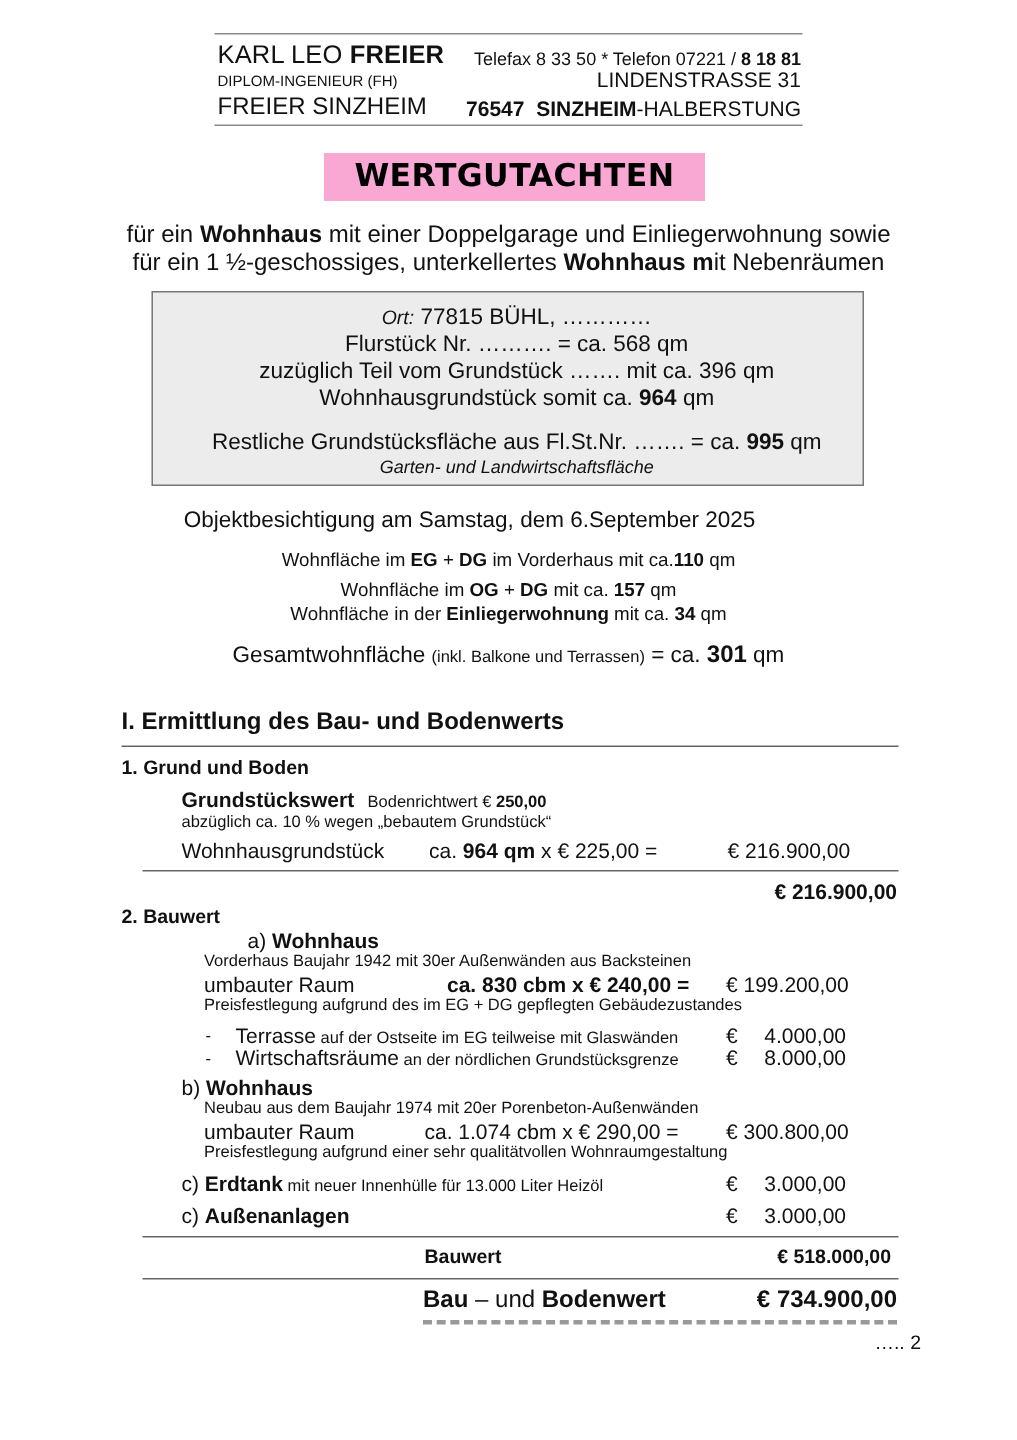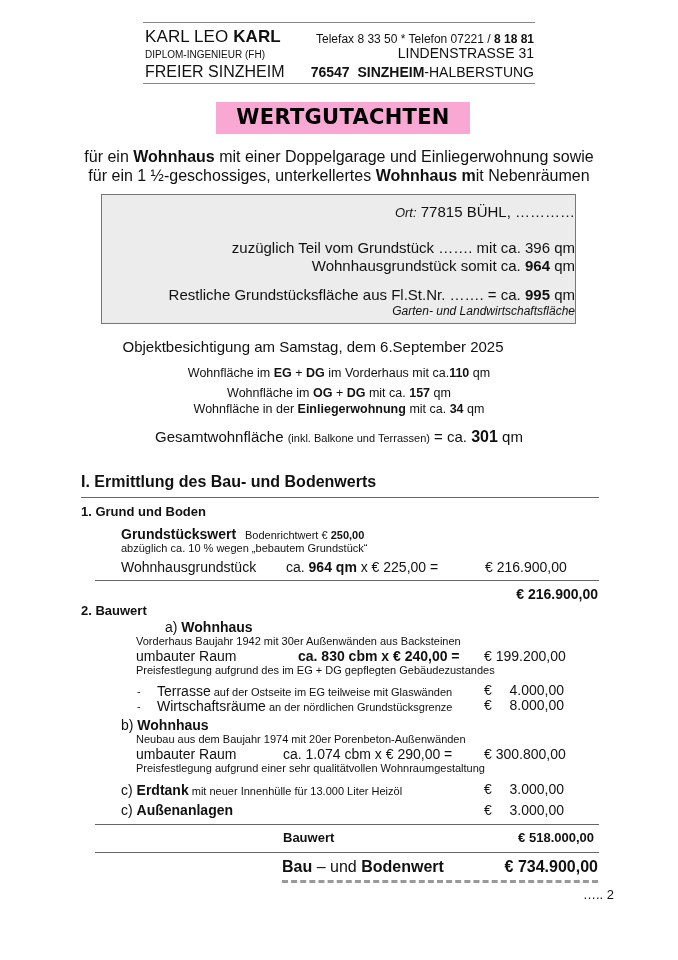--- a/index.html
+++ b/index.html
@@ -27,61 +27,62 @@
     letter-spacing: 0.3px; color: #000;
   }
 
   .center { text-align: center; }
   .intro { font-size: 16px; line-height: 19px; }
 
   .info-box {
     position: absolute; left: 101px; top: 194px; width: 475px; height: 130px;
     background: #ececec; border: 1.5px solid #777; box-sizing: border-box;
   }
-  .info-box .line { position: absolute; left: 0; right: 0; text-align: right; white-space: nowrap; padding-left: 12px; }
+  .info-box .line { position: absolute; left: 0; right: 0; text-align: center; white-space: nowrap; padding-left: 12px; }
 
   .s15 { font-size: 15px; }
   .s13 { font-size: 13px; }
   .s12 { font-size: 12px; }
   .s11 { font-size: 11px; }
   .s14 { font-size: 14px; }
   .s16 { font-size: 16px; }
   .it { font-style: italic; }
 
   .right { text-align: right; }
   .dashes {
     position: absolute; left: 282px; top: 880px; width: 316px; height: 0;
     border-top: 3px dashed #999;
   }
 </style>
 </head>
 <body>
 
 <div class="hr" style="left:143px; top:22px; width:392px; border-top-color:#888;"></div>
 
-<div class="abs lh-big" style="left:145px; top:27px;"><span>KARL LEO </span><b>KARL</b></div>
+<div class="abs lh-big" style="left:145px; top:27px;"><span>KARL LEO </span><b>FREIER</b></div>
 <div class="abs lh-mid" style="right:144px; top:32px;"><span>Telefax 8 33 50 * Telefon 07221 / </span><b>8 18 81</b></div>
 
 <div class="abs lh-small" style="left:145px; top:49px;">DIPLOM-INGENIEUR (FH)</div>
 <div class="abs" style="right:144px; top:45px; font-size:14px;">LINDENSTRASSE 31</div>
 
 <div class="abs" style="left:145px; top:63px; font-size:16px;">FREIER SINZHEIM</div>
 <div class="abs" style="right:144px; top:64px; font-size:14px;"><b>76547</b>&nbsp;&nbsp;<b>SINZHEIM</b><span>-HALBERSTUNG</span></div>
 
 <div class="hr" style="left:143px; top:83px; width:392px; border-top-color:#888;"></div>
 
 <div class="title-box">
   <div class="title-text">WERTGUTACHTEN</div>
 </div>
 
 <div class="abs center intro" style="left:0; width:678px; top:147px;"><span>für ein </span><b>Wohnhaus</b><span> mit einer Doppelgarage und Einliegerwohnung sowie</span></div>
 <div class="abs center intro" style="left:0; width:678px; top:166px;"><span>für ein 1 ½-geschossiges, unterkellertes </span><b>Wohnhaus m</b><span>it Nebenräumen</span></div>
 
 <div class="info-box">
   <div class="line s15" style="top:8px;"><span class="it s13">Ort:</span><span> 77815 BÜHL, …………</span></div>
+  <div class="line s15" style="top:26px;">Flurstück Nr. ………. = ca. 568 qm</div>
   <div class="line s15" style="top:44px;">zuzüglich Teil vom Grundstück ……. mit ca. 396 qm</div>
   <div class="line s15" style="top:62px;"><span>Wohnhausgrundstück somit ca. </span><b>964</b><span> qm</span></div>
   <div class="line s15" style="top:91px;"><span>Restliche Grundstücksfläche aus Fl.St.Nr. ……. = ca. </span><b>995</b><span> qm</span></div>
   <div class="line s12 it" style="top:109px;">Garten- und Landwirtschaftsfläche</div>
 </div>
 
 <div class="abs center s15" style="left:0; width:626px; top:338px;">Objektbesichtigung am Samstag, dem 6.September 2025</div>
 
 <div class="abs center s12" style="left:0; width:678px; top:366px; font-size:12.5px;"><span>Wohnfläche im </span><b>EG</b><span> + </span><b>DG</b><span> im Vorderhaus mit ca.</span><b>110</b><span> qm</span></div>
 <div class="abs center s12" style="left:0; width:678px; top:386px; font-size:12.5px;"><span>Wohnfläche im </span><b>OG</b><span> + </span><b>DG</b><span> mit ca. </span><b>157</b><span> qm</span></div>

